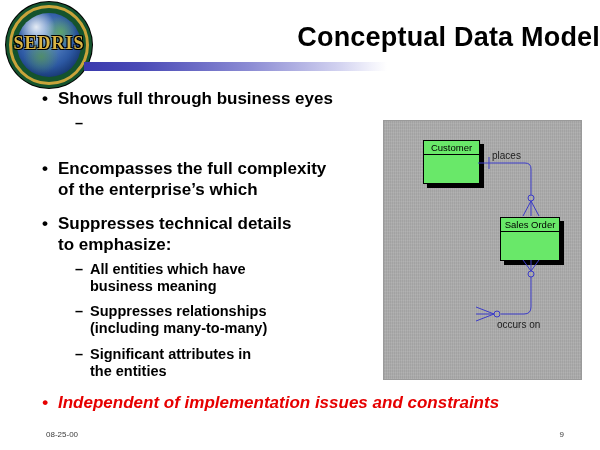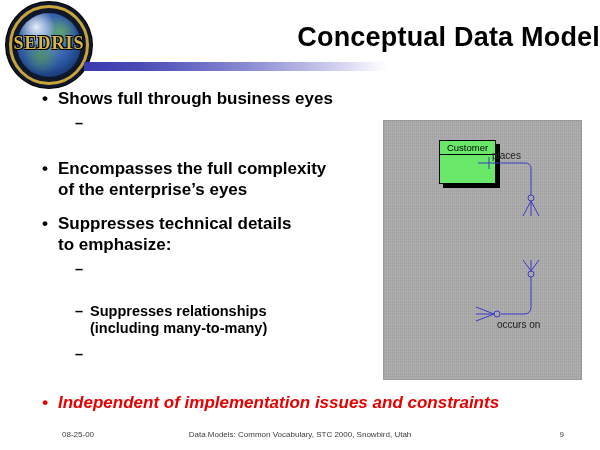--- a/index.html
+++ b/index.html
@@ -1,21 +1,21 @@
 <!DOCTYPE html>
 <html><head>
 <meta charset="utf-8">
 <style>
   html,body{margin:0;padding:0;background:#fff;}
   body{width:600px;height:450px;position:relative;overflow:hidden;
        font-family:"Liberation Sans",sans-serif;-webkit-font-smoothing:antialiased;}
 
   
   .logo{position:absolute;left:6px;top:2px;width:86px;height:86px;border-radius:50%;
-        background:#0f172a;box-shadow:0 0 0 1px #000;}
+        background:#14532d;box-shadow:0 0 0 1px #000;}
   .logo .ring{position:absolute;inset:3px;border-radius:50%;border:3px solid #c9a43a;}
   .logo .globe{position:absolute;inset:11px;border-radius:50%;
         background:
           radial-gradient(circle at 30% 22%, rgba(255,255,255,.85), rgba(255,255,255,0) 28%),
           radial-gradient(circle at 68% 30%, rgba(96,170,96,.85), rgba(96,170,96,0) 26%),
           radial-gradient(circle at 38% 68%, rgba(84,150,84,.75), rgba(84,150,84,0) 30%),
           radial-gradient(circle at 45% 40%, #6d9bd6 0%, #2c58a2 55%, #0f2b60 85%, #06122a 100%);}
   .logo .logo-text{position:absolute;left:0;right:0;top:50%;transform:translateY(-56%);
         text-align:center;font-family:"Liberation Serif",serif;font-weight:bold;
         font-size:18px;letter-spacing:1px;color:#d8b445;
@@ -41,32 +41,32 @@
   
   .panel{position:absolute;left:383px;top:120px;width:197px;height:258px;
          background-color:#acacac;border:1px solid #9a9a9a;
          background-image:
            repeating-linear-gradient(0deg, rgba(255,255,255,.07) 0 1px, rgba(0,0,0,0) 1px 3px),
            repeating-linear-gradient(90deg, rgba(0,0,0,.06) 0 1px, rgba(0,0,0,0) 1px 2px);}
   .entity{position:absolute;background:#69e869;border:1px solid #000;
           box-shadow:4px 4px 0 0 #000;}
   .entity .hd{height:13px;line-height:13px;border-bottom:1px solid #000;
           text-align:center;font-size:9.5px;color:#000;overflow:hidden;}
-  .e-customer{left:39px;top:19px;width:55px;height:42px;margin-left:16px;}
+  .e-customer{left:39px;top:19px;width:55px;height:42px;}
   .e-salesorder{left:116px;top:96px;width:58px;height:42px;}
   .e-item{left:38px;top:171px;width:53px;height:41px;}
   .wires{position:absolute;left:0;top:0;}
   .wires path,.wires line{stroke:#3a3ac8;stroke-width:1;fill:none;}
   .wires circle{stroke:#3a3ac8;stroke-width:1;fill:none;}
   .wires text{fill:#1c1c1c;font-size:10px;font-family:"Liberation Sans",sans-serif;}
 
   
   .footer{position:absolute;left:0;right:0;top:430px;height:14px;
           font-size:8px;color:#3c3c3c;}
-  .f-date{position:absolute;left:35px;top:0;padding-left:27px;}
+  .f-date{position:absolute;left:19px;top:0;padding-left:27px;}
   .f-center{position:absolute;left:0;right:0;top:0;text-align:center;}
   .f-page{position:absolute;right:36px;top:0;}
 </style>
 </head>
 <body>
 
 <div class="slide">
 
   <div class="logo">
     <div class="ring"></div>
@@ -81,48 +81,55 @@
     <div class="b l1" style="top:88px">
       <span class="mk">•</span>
       <span class="tx">Shows full through business eyes</span>
     </div>
     <div class="b l2" style="top:115px">
       <span class="mk">–</span>
     </div>
     <div class="b l1" style="top:158px">
       <span class="mk">•</span>
       <span class="tx">Encompasses the full complexity
-of the enterprise’s eyes</span>
+of the enterprise’s which</span>
     </div>
     <div class="b l1" style="top:213px">
       <span class="mk">•</span>
       <span class="tx">Suppresses technical details
 to emphasize:</span>
     </div>
     <div class="b l2" style="top:261px">
       <span class="mk">–</span>
+      <span class="tx">All entities which have
+business meaning</span>
     </div>
     <div class="b l2" style="top:303px">
       <span class="mk">–</span>
       <span class="tx">Suppresses relationships
 (including many-to-many)</span>
     </div>
     <div class="b l2" style="top:346px">
       <span class="mk">–</span>
+      <span class="tx">Significant attributes in
+the entities</span>
     </div>
     <div class="b l1 red" style="top:392px">
       <span class="mk">•</span>
       <span class="tx">Independent of implementation issues and constraints</span>
     </div>
   </div>
 
   <div class="panel">
 
     <div class="entity e-customer">
       <div class="hd">Customer</div>
+    </div>
+    <div class="entity e-salesorder">
+      <div class="hd">Sales Order</div>
     </div>
 
     <svg class="wires" width="197" height="258" viewBox="0 0 197 258">
 
       <path d="M94 42 H141 Q147 42 147 48 V74"></path>
       <line x1="105" y1="36" x2="105" y2="48"></line>
       <circle cx="147" cy="77" r="3"></circle>
       <path d="M147 80 L139 95 M147 80 L147 95 M147 80 L155 95"></path>
       <text x="108" y="38">places</text>
 
@@ -130,17 +137,16 @@
       <circle cx="147" cy="153" r="3"></circle>
       <path d="M147 156 V186 Q147 193 140 193 H117"></path>
       <circle cx="113" cy="193" r="3"></circle>
       <path d="M110 193 L92 186 M110 193 L92 193 M110 193 L92 200"></path>
       <text x="113" y="207">occurs on</text>
     </svg>
   </div>
 
   <div class="footer">
     <span class="f-date">08-25-00</span>
-    <span class="f-center">Data Models: Common Vocabulary, STC 2000, Snowbird, Utah</span>
     <span class="f-page">9</span>
   </div>
 
 </div>
 
 </body></html>

